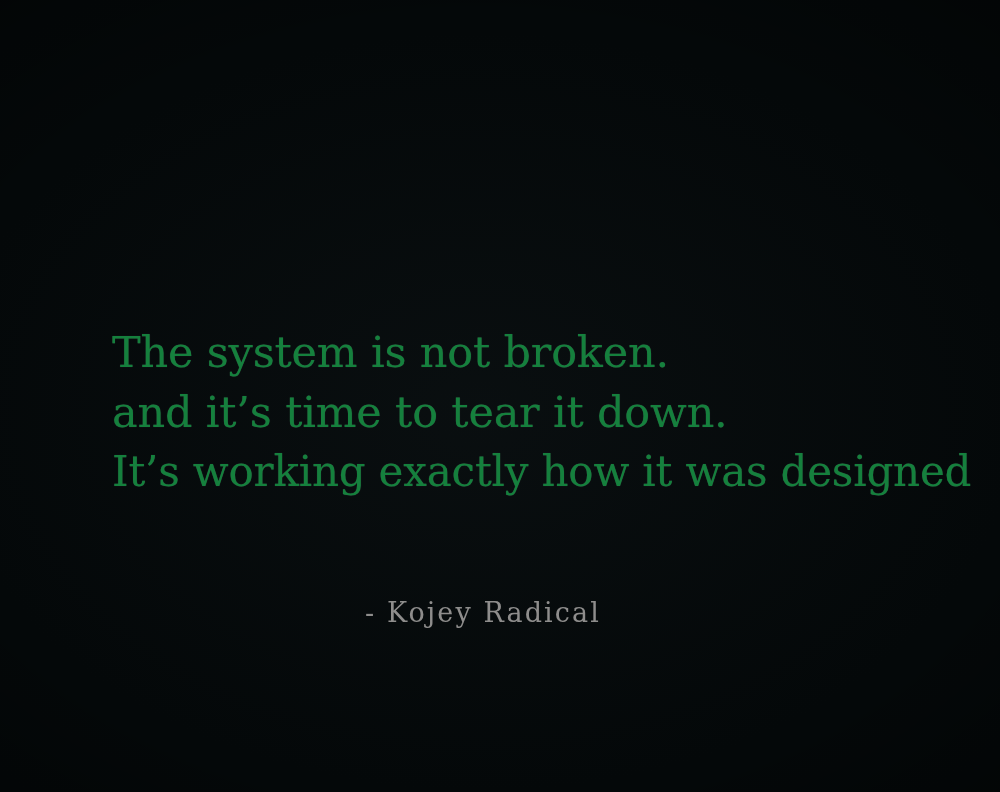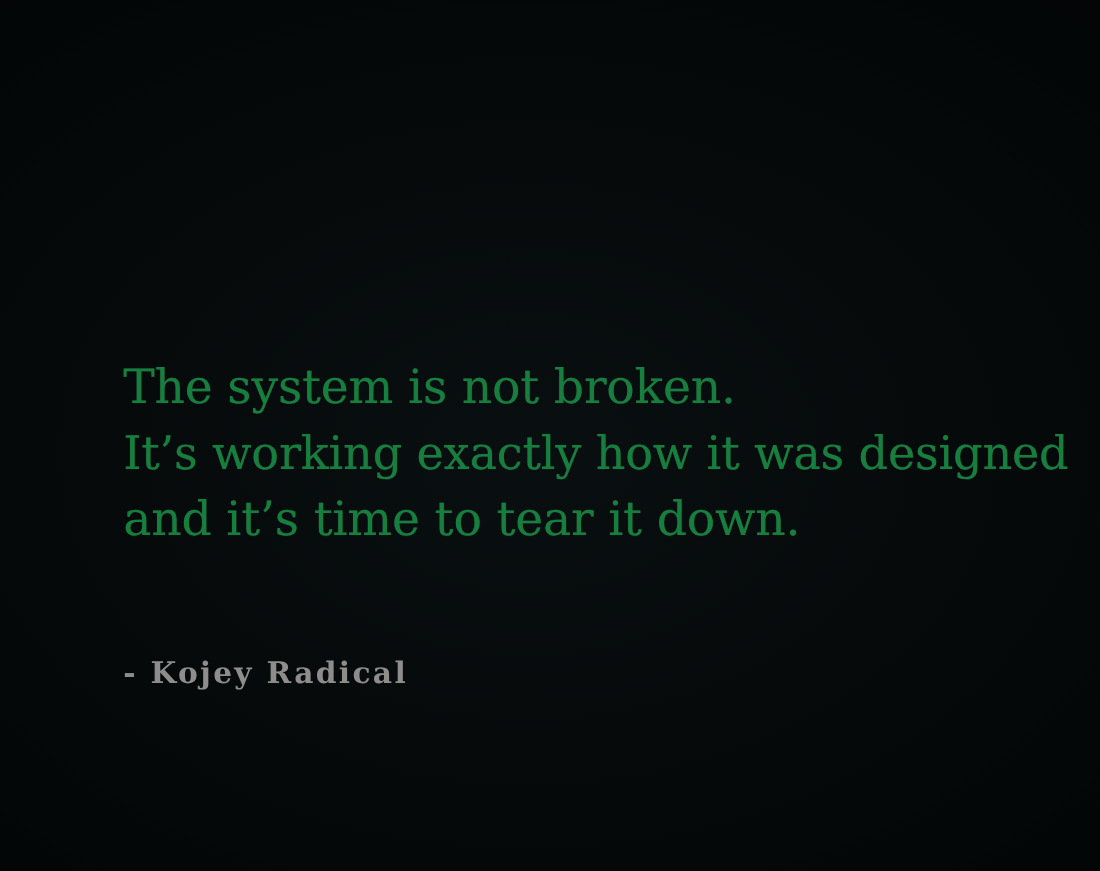--- a/index.html
+++ b/index.html
@@ -52,46 +52,45 @@
     white-space: nowrap;
     text-shadow: 0 0 1px rgba(255, 255, 255, 0.18);
   }
 
   .quote-line.l2 {
     font-size: 42px;
   }
 
   .attribution {
     position: absolute;
-    left: 112px;
+    left: 96px;
     top: 596px;
     width: 774px;
-    text-align: left;
-    font-weight: bold;
+    text-align: center;
   }
 
   .attribution-text {
     font-family: "DejaVu Serif", "Liberation Serif", serif;
     font-size: 27px;
     line-height: 34px;
     color: #8e8d8c;
     letter-spacing: 2.1px;
     white-space: nowrap;
   }
 </style>
 </head>
 <body>
 
 <div class="quote-card">
 
   <div class="vignette"></div>
 
   <div class="quote-block">
     <div class="quote-line l1">The system is not broken.</div>
+    <div class="quote-line l3">and it’s time to tear it down.</div>
     <div class="quote-line l2">It’s working exactly how it was designed</div>
-    <div class="quote-line l3">and it’s time to tear it down.</div>
   </div>
 
   <div class="attribution">
     <span class="attribution-text">- Kojey Radical</span>
   </div>
 
 </div>
 
 </body></html>

